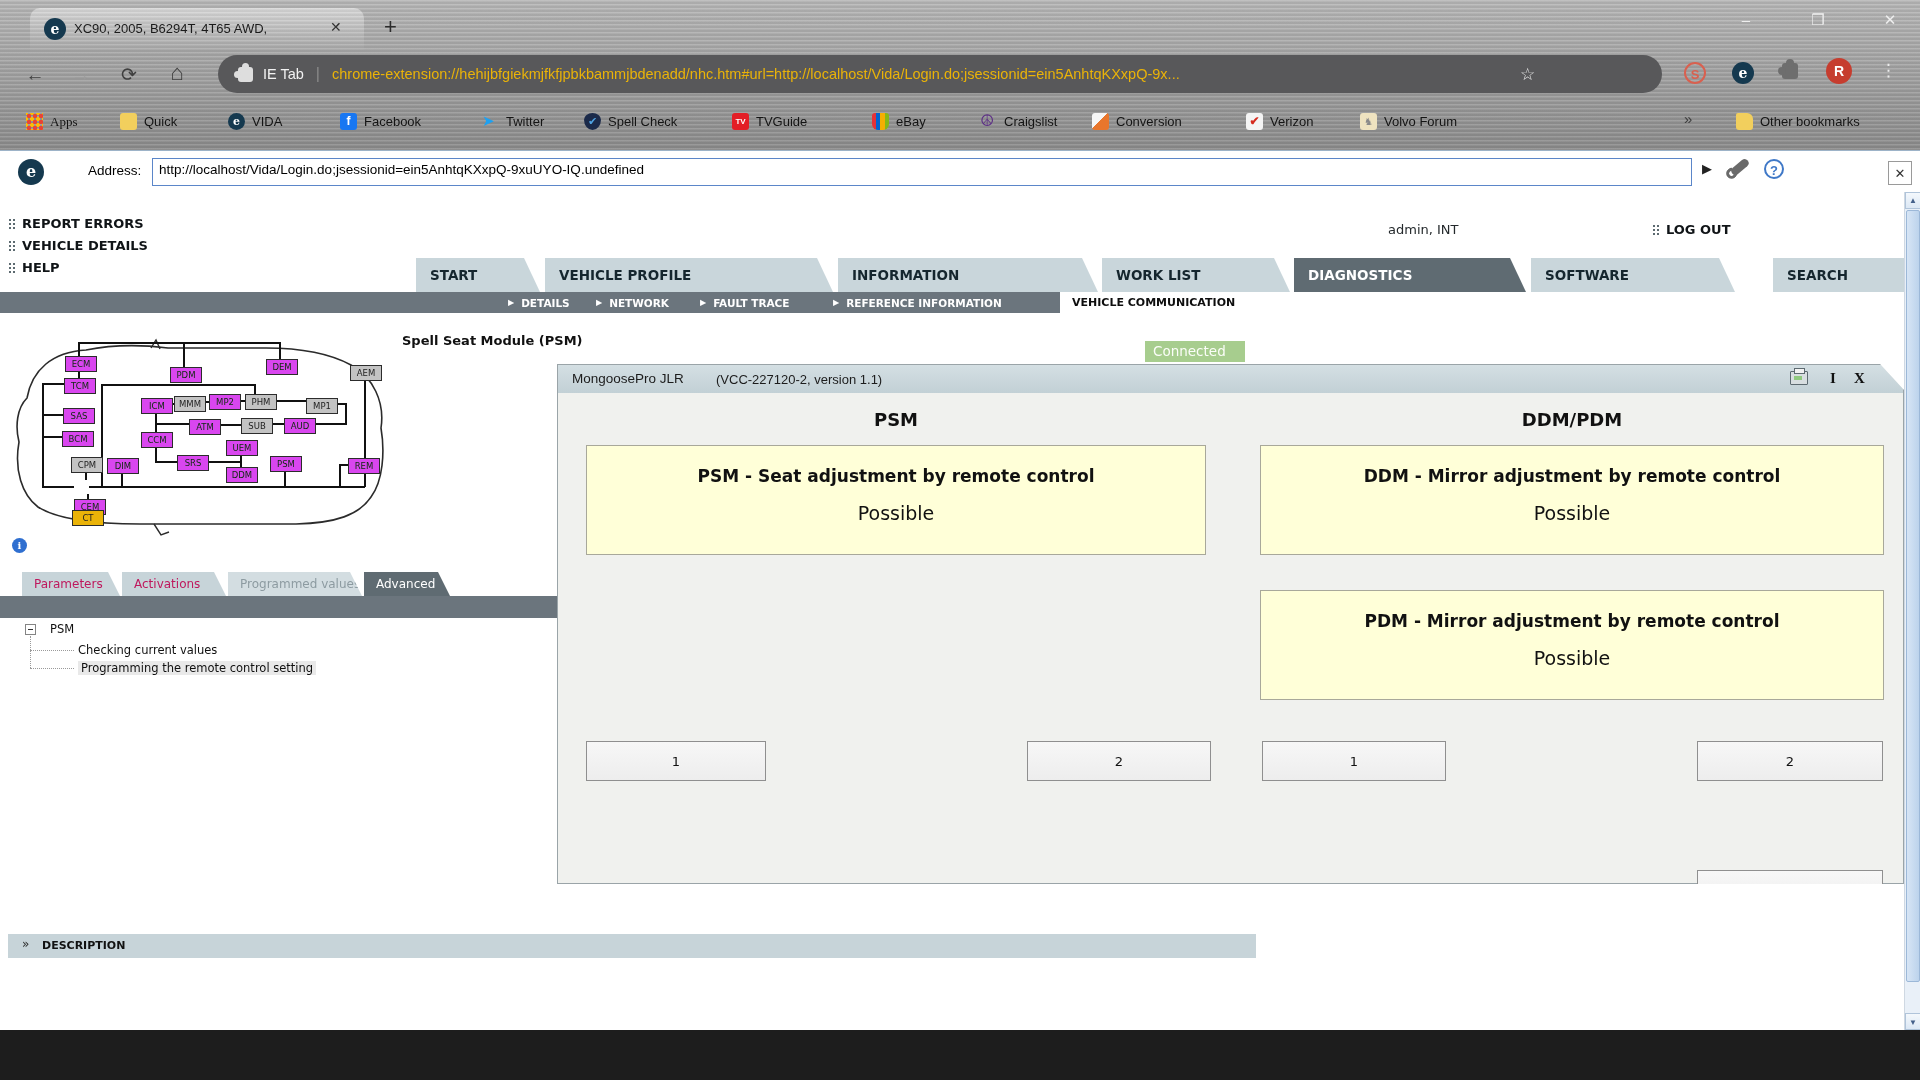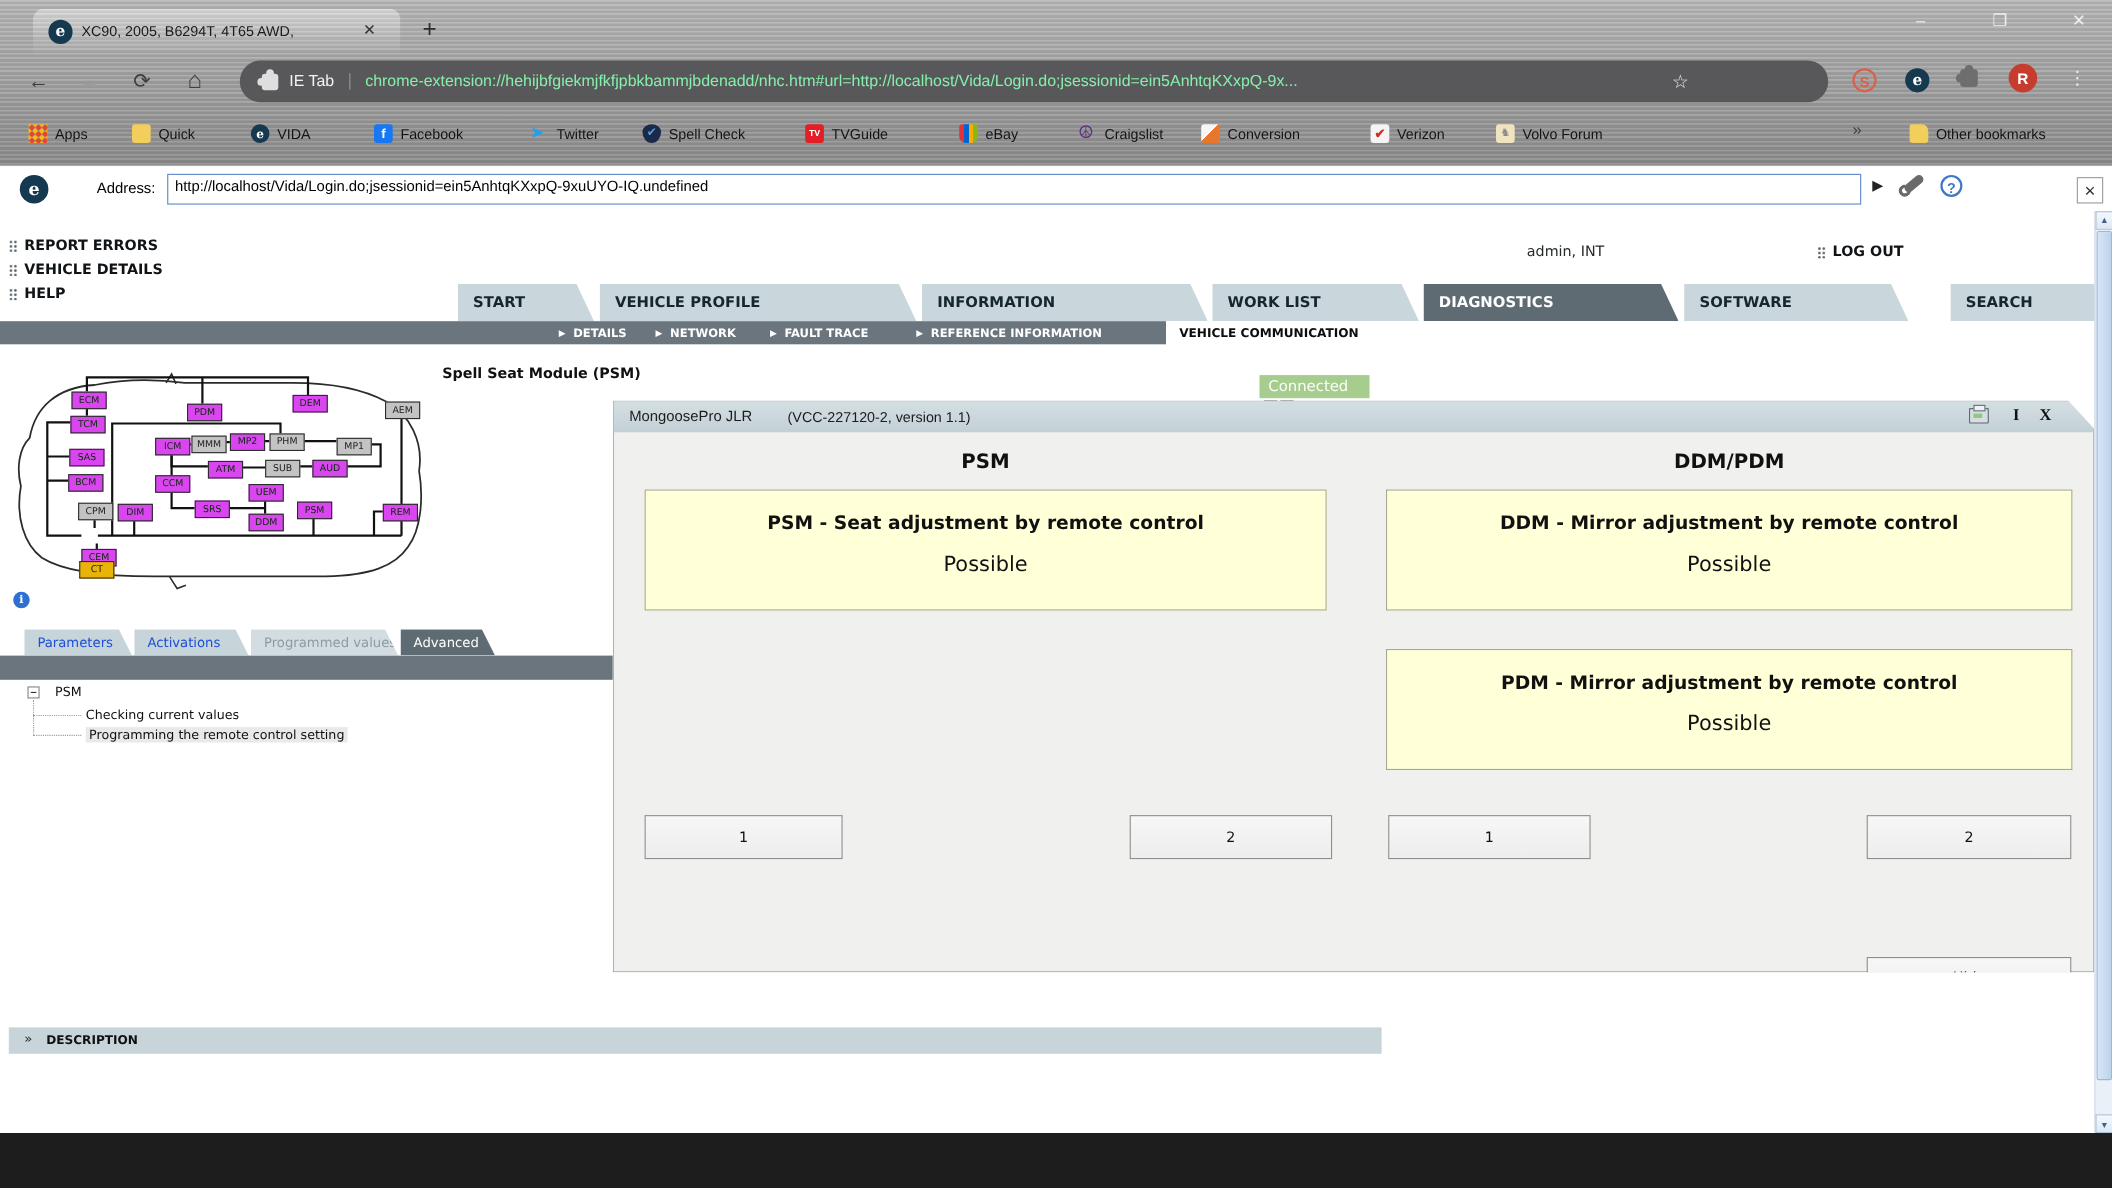--- a/index.html
+++ b/index.html
@@ -32,21 +32,21 @@
   .grip{width:8px;height:11px;background-image:radial-gradient(#5c6a70 1px, transparent 1.3px);
     background-size:4px 4px;flex:0 0 auto;}
   .vtab{position:absolute;top:0;height:34px;background:#c9d6db;color:#15262e;font-weight:bold;
     font-size:13.5px;line-height:34px;padding-left:14px;box-sizing:border-box;
     clip-path:polygon(0 0, calc(100% - 16px) 0, 100% 100%, 0 100%);}
   .vtab.active{background:#5f6b72;color:#fff;}
   .subbar{background:#6b757d;}
   .subitem{position:absolute;top:0;height:21px;display:flex;align-items:center;gap:7px;
     color:#fff;font-weight:bold;font-size:10.5px;}
   .subarrow{color:#fff;font-size:8px;}
-  .ltab{position:absolute;top:0;height:24px;background:#c7d4d9;color:#1d4ed8;font-size:12px;
+  .ltab{position:absolute;top:0;height:24px;background:#c7d4d9;color:#be185d;font-size:12px;
     line-height:24px;padding-left:12px;box-sizing:border-box;
     clip-path:polygon(0 0, calc(100% - 12px) 0, 100% 100%, 0 100%);}
   .ltab.disabled{background:#d3dde1;color:#8d9ba1;}
   .ltab.active{background:#5f6b72;color:#fff;}
   .mod{position:absolute;width:30px;height:14px;border:1px solid #2c2c2c;background:#d946ef;
     font-size:8.5px;text-align:center;line-height:14px;color:#0c2a0c;font-family:"DejaVu Sans",sans-serif;}
   .mod.gray{background:#c3c3c3;color:#222;}
   .mod.white{background:#eab308;color:#222;}
   .treetxt{font-size:11.5px;color:#101010;white-space:nowrap;}
   
@@ -91,36 +91,36 @@
   <div class="abs navicon" style="left:114px;top:60px;">⟳</div>
   <div class="abs navicon" style="left:162px;top:58px;font-size:22px;">⌂</div>
 
   <div class="abs omnibox" style="left:218px;top:55px;width:1444px;height:38px;">
     <div style="width:15px;height:15px;margin-left:20px;background:#dedede;border-radius:3px;position:relative;">
       <div style="position:absolute;width:7px;height:7px;border-radius:50%;background:#dedede;top:-4px;left:4px;"></div>
       <div style="position:absolute;width:7px;height:7px;border-radius:50%;background:#dedede;left:-4px;top:4px;"></div>
     </div>
     <span style="margin-left:10px;font-size:14.5px;color:#f2f2f2;">IE Tab</span>
     <span style="margin:0 12px;color:#8a8a8a;font-size:16px;">|</span>
-    <span style="font-size:14.5px;color:#86efac;white-space:nowrap;overflow:hidden;width:1180px;">chrome-extension://hehijbfgiekmjfkfjpbkbammjbdenadd/nhc.htm#url=http://localhost/Vida/Login.do;jsessionid=ein5AnhtqKXxpQ-9x...</span>
+    <span style="font-size:14.5px;color:#eab308;white-space:nowrap;overflow:hidden;width:1180px;">chrome-extension://hehijbfgiekmjfkfjpbkbammjbdenadd/nhc.htm#url=http://localhost/Vida/Login.do;jsessionid=ein5AnhtqKXxpQ-9x...</span>
     <span style="font-size:17px;color:#e6e6e6;margin-left:8px;">☆</span>
   </div>
 
   <div class="abs" style="left:1684px;top:62px;width:22px;height:22px;border:2px solid #d9604f;border-radius:50%;color:#d9604f;
        font-weight:bold;font-size:13px;text-align:center;line-height:22px;box-sizing:border-box;">S</div>
   <div class="abs favicon-e" style="left:1732px;top:62px;">e</div>
   <div class="abs" style="left:1782px;top:63px;width:16px;height:16px;background:#6e6e6e;border-radius:3px;">
     <div style="position:absolute;width:8px;height:8px;border-radius:50%;background:#6e6e6e;top:-4px;left:4px;"></div>
     <div style="position:absolute;width:8px;height:8px;border-radius:50%;background:#6e6e6e;left:-4px;top:4px;"></div>
   </div>
   <div class="abs" style="left:1826px;top:58px;width:26px;height:26px;border-radius:50%;background:#c63d2f;color:#fff;
        font-size:14px;font-weight:bold;text-align:center;line-height:26px;">R</div>
   <div class="abs" style="left:1880px;top:60px;font-size:17px;color:#ededed;">⋮</div>
 
-  <div class="abs bm" style="left:26px;top:113px;">
+  <div class="abs bm" style="left:26px;top:113px;font-family:Liberation Serif, serif;">
     <div class="bmicon" style="background:radial-gradient(#e94335 2px,transparent 2.4px) 0 0/6px 6px,radial-gradient(#fbbc05 2px,transparent 2.4px) 3px 3px/6px 6px,#fff0;border-radius:0;"></div>
     <span>Apps</span>
   </div>
   <div class="abs bm" style="left:120px;top:113px;">
     <div class="bmicon" style="background:#f2cf5d;"></div>
     <span>Quick</span>
   </div>
   <div class="abs bm" style="left:228px;top:113px;">
     <div class="bmicon" style="background:#15394f;border-radius:50%;color:#fff;font-size:11px;font-weight:bold;text-align:center;line-height:17px;font-family:'DejaVu Serif',serif;">e</div>
     <span>VIDA</span>

